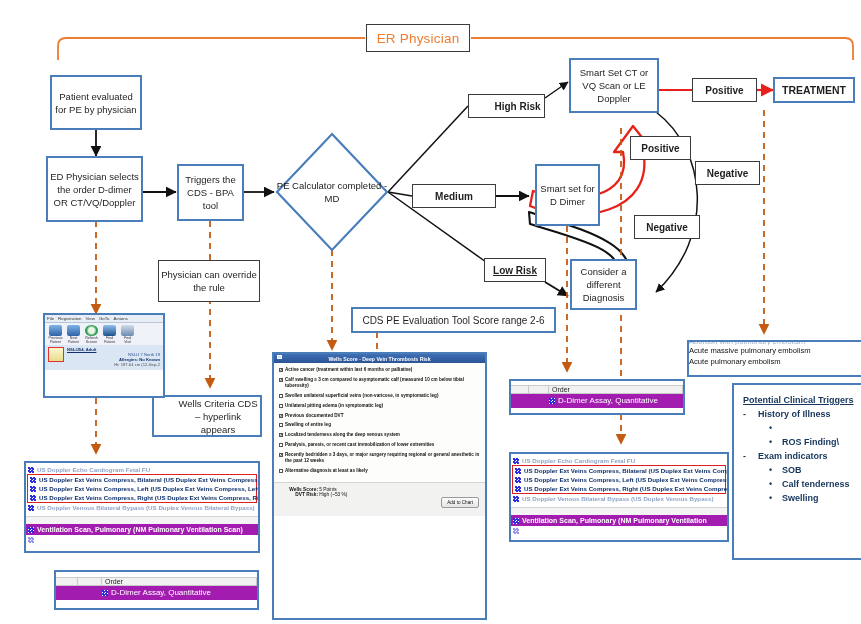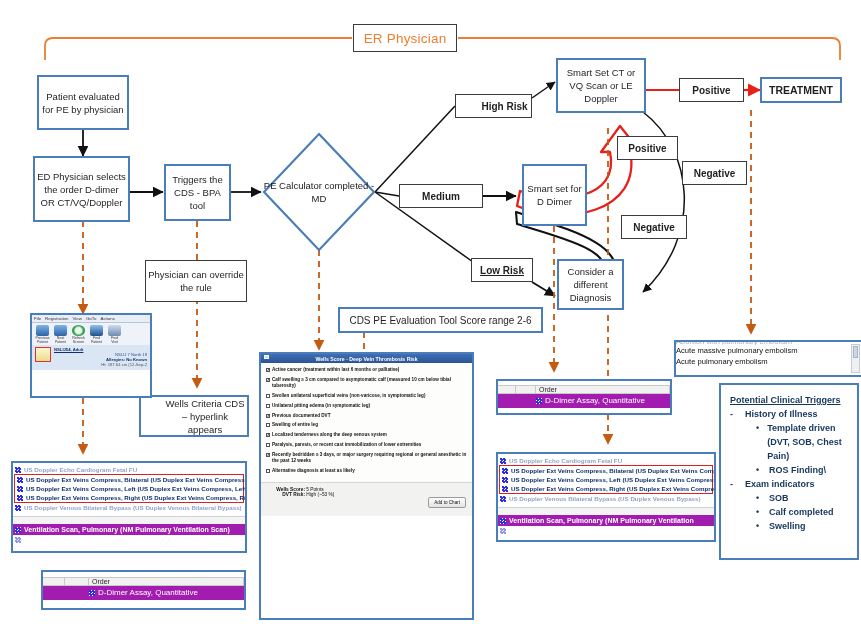--- a/index.html
+++ b/index.html
@@ -5,21 +5,21 @@
   * { box-sizing: border-box; }
   html, body { margin:0; padding:0; }
   body {
     width: 861px; height: 624px;
     background:#ffffff;
     font-family: "Liberation Sans", sans-serif;
     position:relative;
     overflow:hidden;
     color:#1a1a1a;
   }
-  #canvas { position:absolute; left:3px; top:0; width:699px; height:624px; }
+  #canvas { position:absolute; left:16px; top:0; width:699px; height:624px; }
   svg.layer { position:absolute; left:0; top:0; width:861px; height:624px; pointer-events:none; }
 
   .node { position:absolute; display:flex; align-items:center; justify-content:center; text-align:center; }
 
   
   .boxblue {
     border:2px solid #4a7ebb; background:#ffffff;
     font-size:9.5px; line-height:13px; color:#1f1f1f; padding:2px;
   }
   
@@ -455,37 +455,36 @@
 
   <div class="shot" id="triggers" style="left:716px; top:383px; width:140px; height:177px; padding:8px 9px;">
     <div class="hd">Potential Clinical Triggers</div>
     <ul>
       <li class="l1">
         <span class="dash">-</span>
         <span>History of Illness</span>
       </li>
       <li class="l2">
         <span class="bul">•</span>
-        <span>Template driven (DVT, SOB, Chest Pain)</span>
       </li>
       <li class="l2">
         <span class="bul">•</span>
         <span>ROS Finding\</span>
       </li>
       <li class="l1">
         <span class="dash">-</span>
         <span>Exam indicators</span>
       </li>
       <li class="l2">
         <span class="bul">•</span>
         <span>SOB</span>
       </li>
       <li class="l2">
         <span class="bul">•</span>
-        <span>Calf completed</span>
+        <span>Calf tenderness</span>
       </li>
       <li class="l2">
         <span class="bul">•</span>
         <span>Swelling</span>
       </li>
     </ul>
   </div>
 
 </div>
 

